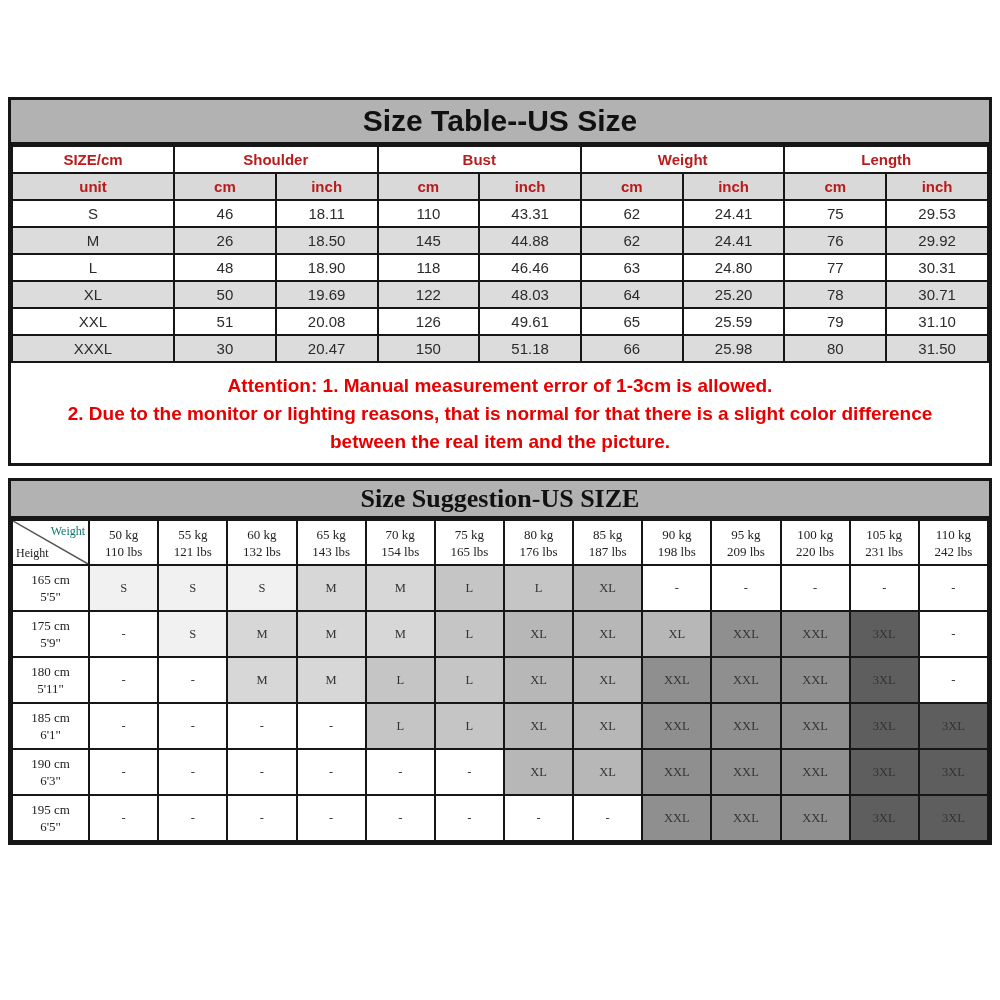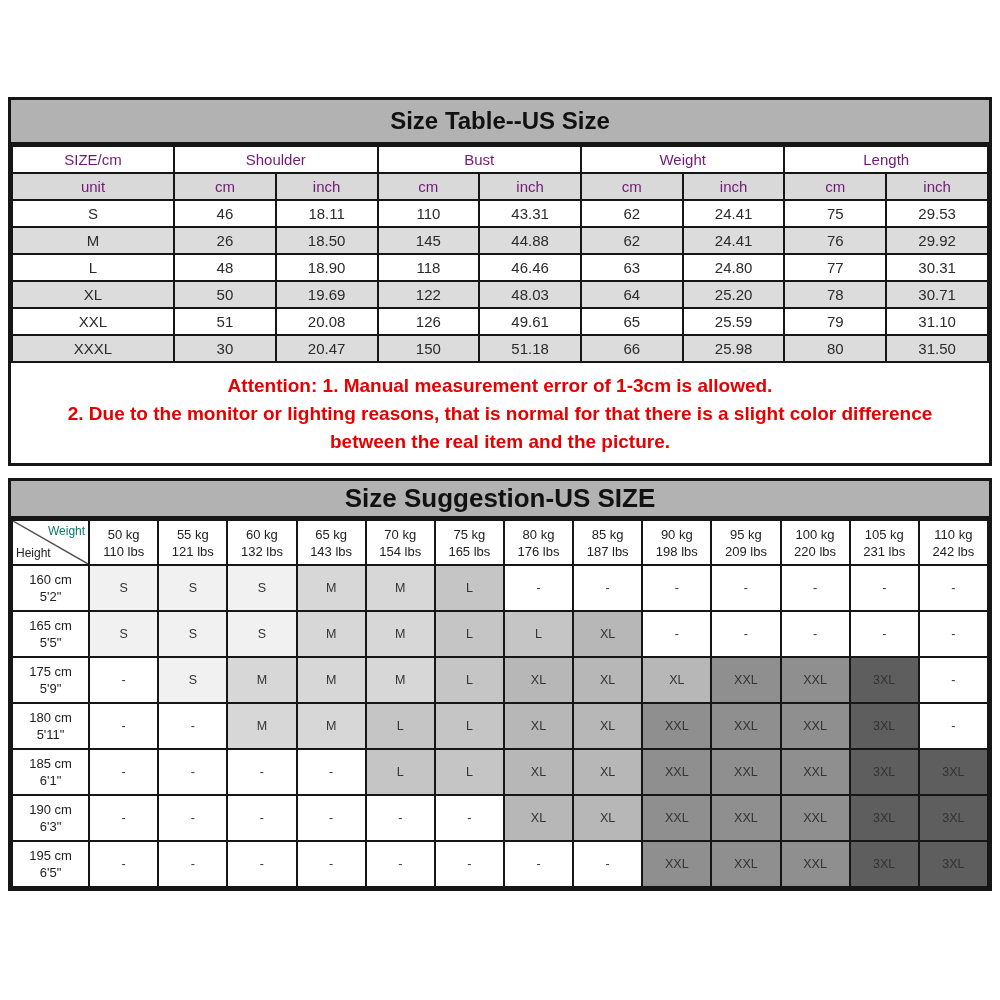--- a/index.html
+++ b/index.html
@@ -2,34 +2,34 @@
 <html><head>
 <meta charset="utf-8">
 <style>
   html,body{margin:0;padding:0;background:#ffffff;}
   .page{position:relative;width:1000px;height:1000px;background:#ffffff;
         font-family:"Liberation Sans", sans-serif;color:#1c1c1c;overflow:hidden;}
 
   .box{position:absolute;left:8px;width:984px;box-sizing:border-box;
        border:3px solid #161616;background:#ffffff;}
   .box1{top:97px;}
-  .box2{top:478px;}
+  .box2{top:478px;font-family:Liberation Serif, serif;}
 
   .title-bar{background:#b2b2b2;border-bottom:3px solid #161616;text-align:center;
              font-weight:bold;color:#111;}
-  .title-bar.big{font-size:24px;line-height:36px;padding:3px 16px;}
+  .title-bar.big{font-size:30px;line-height:36px;padding:3px 16px;}
   .title-bar.med{font-size:26px;line-height:31px;padding:2px 0;}
 
   table{width:100%;border-collapse:collapse;table-layout:fixed;}
   td{border:2px solid #161616;text-align:center;vertical-align:middle;
      padding:0;overflow:hidden;}
 
   
   .size-tbl td{height:25px;font-size:15px;color:#2b2b2b;}
-  .size-tbl .hdr{font-weight:normal;color:#701a75;}
+  .size-tbl .hdr{font-weight:bold;color:#b91c1c;}
   .size-tbl .unit-gray{background:#d9d9d9;}
   .size-tbl .alt{background:#dcdcdc;}
 
   
   .attention{padding:9px 6px 7px 6px;text-align:center;font-weight:bold;
              font-size:19px;line-height:28px;}
 
   
   .sugg-tbl td{font-size:12.5px;color:#333;height:44px;line-height:17px;}
   .sugg-tbl td.wh{height:43px;background:#ffffff;font-size:13px;color:#222;}
@@ -226,50 +226,31 @@
             </td>
             <td class="wh">
               <div>105 kg</div>
               <div>231 lbs</div>
             </td>
             <td class="wh">
               <div>110 kg</div>
               <div>242 lbs</div>
             </td>
           </tr>
-      <tr>
-            <td class="height-lbl">
-              <div>160 cm</div>
-              <div>5'2"</div>
+          <tr>
+            <td class="height-lbl">
+              <div>165 cm</div>
+              <div>5'5"</div>
             </td>
             <td class="sug" style="background: rgb(241, 241, 241);">S</td>
             <td class="sug" style="background: rgb(241, 241, 241);">S</td>
             <td class="sug" style="background: rgb(241, 241, 241);">S</td>
             <td class="sug" style="background: rgb(215, 215, 215);">M</td>
             <td class="sug" style="background: rgb(215, 215, 215);">M</td>
             <td class="sug" style="background: rgb(197, 197, 197);">L</td>
-            <td class="sug" style="background: rgb(255, 255, 255);">-</td>
-            <td class="sug" style="background: rgb(255, 255, 255);">-</td>
-            <td class="sug" style="background: rgb(255, 255, 255);">-</td>
-            <td class="sug" style="background: rgb(255, 255, 255);">-</td>
-            <td class="sug" style="background: rgb(255, 255, 255);">-</td>
-            <td class="sug" style="background: rgb(255, 255, 255);">-</td>
-            <td class="sug" style="background: rgb(255, 255, 255);">-</td>
-          </tr>
-          <tr>
-            <td class="height-lbl">
-              <div>165 cm</div>
-              <div>5'5"</div>
-            </td>
-            <td class="sug" style="background: rgb(241, 241, 241);">S</td>
-            <td class="sug" style="background: rgb(241, 241, 241);">S</td>
-            <td class="sug" style="background: rgb(241, 241, 241);">S</td>
-            <td class="sug" style="background: rgb(215, 215, 215);">M</td>
-            <td class="sug" style="background: rgb(215, 215, 215);">M</td>
-            <td class="sug" style="background: rgb(197, 197, 197);">L</td>
             <td class="sug" style="background: rgb(197, 197, 197);">L</td>
             <td class="sug" style="background: rgb(183, 183, 183);">XL</td>
             <td class="sug" style="background: rgb(255, 255, 255);">-</td>
             <td class="sug" style="background: rgb(255, 255, 255);">-</td>
             <td class="sug" style="background: rgb(255, 255, 255);">-</td>
             <td class="sug" style="background: rgb(255, 255, 255);">-</td>
             <td class="sug" style="background: rgb(255, 255, 255);">-</td>
           </tr>
           <tr>
             <td class="height-lbl">

